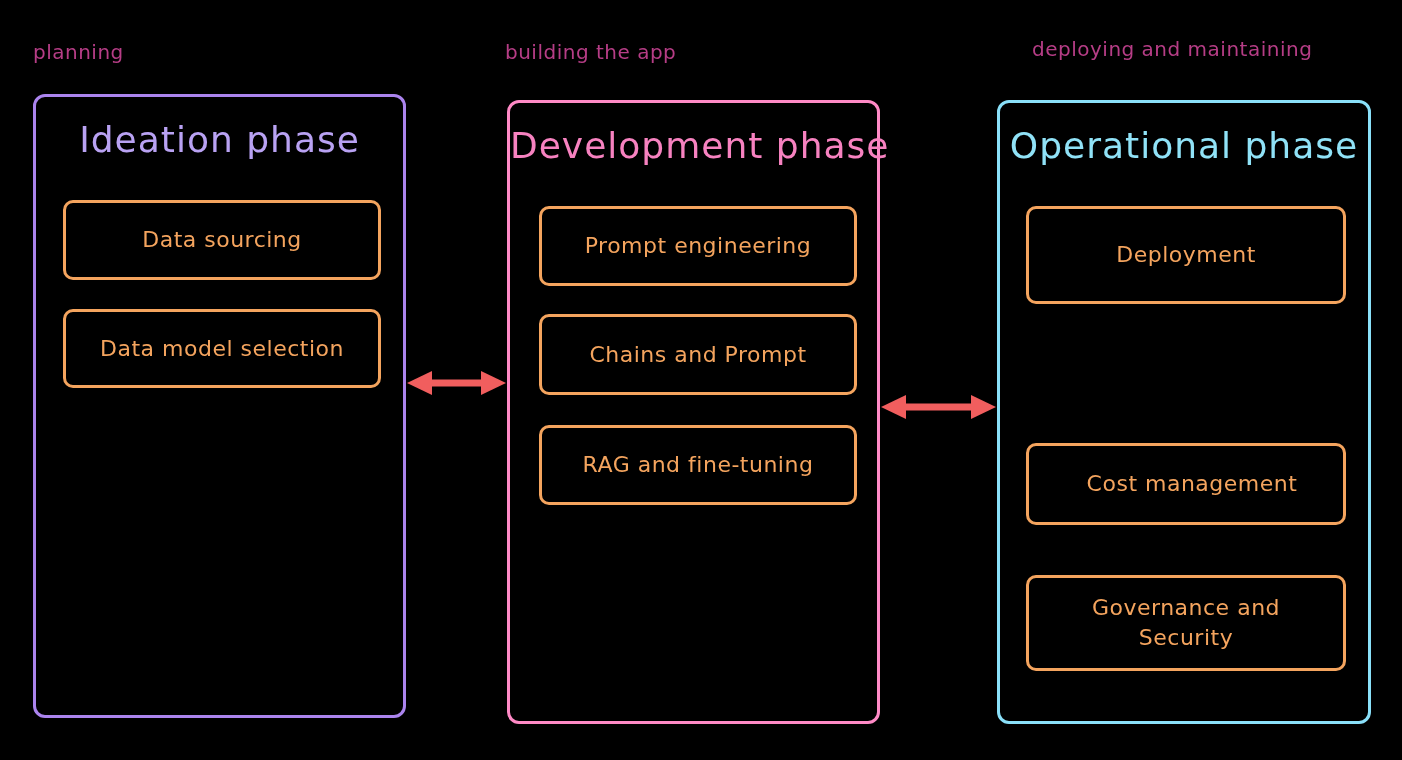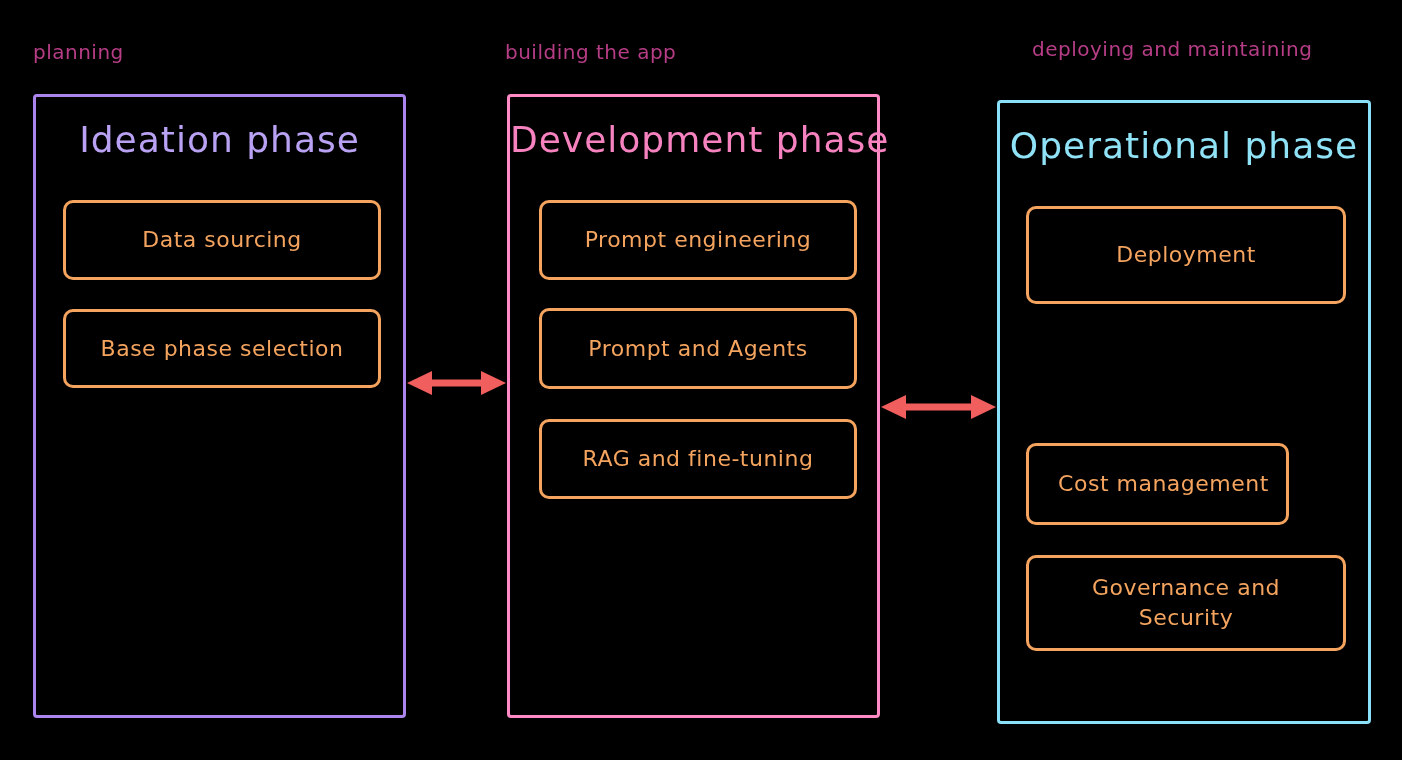--- a/index.html
+++ b/index.html
@@ -19,21 +19,21 @@
     position: absolute;
     font-size: 20px;
     font-weight: 500;
     letter-spacing: 0.5px;
     color: var(--label, #b63d86);
     white-space: nowrap;
   }
   .phase-box {
     position: absolute;
     border: 3px solid var(--accent);
-    border-radius: 4px;
+    border-radius: 12px;
     box-sizing: border-box;
   }
   .phase-title {
     margin: 0;
     position: absolute;
     top: 22px;
     left: 0;
     width: 100%;
     text-align: center;
     font-size: 36px;
@@ -69,35 +69,35 @@
 
 <div class="canvas" style="--bg: #000000;">
 
   <div class="stage-label" style="left: 33px; top: 40px; --label: #b63d86;">planning</div>
   <div class="stage-label" style="left: 505px; top: 40px; --label: #b63d86;">building the app</div>
   <div class="stage-label" style="left: 996px; top: 37px; margin-left: 36px; --label: #b63d86;">deploying and maintaining</div>
 
   <section class="phase-box" style="left: 33px; top: 94px; width: 373px; height: 624px; --accent: #ab84ee;">
     <h2 class="phase-title" style="--title: #b9a2f3;">Ideation phase</h2>
     <div class="item-box" style="left: 27px; top: 103px; width: 318px; height: 80px; text-align: right; --item: #f4a45e;">Data sourcing</div>
-    <div class="item-box" style="left: 27px; top: 212px; width: 318px; height: 79px; --item: #f4a45e;">Base phase selection</div>
+    <div class="item-box" style="left: 27px; top: 212px; width: 318px; height: 79px; --item: #f4a45e;">Data model selection</div>
   </section>
 
-  <section class="phase-box" style="left: 507px; top: 94px; width: 373px; height: 624px; --accent: #ff8ac6;">
+  <section class="phase-box" style="left: 507px; top: 100px; width: 373px; height: 624px; --accent: #ff8ac6;">
     <h2 class="phase-title" style="--title: #f782c0;">Development phase</h2>
     <div class="item-box" style="left: 29px; top: 103px; width: 318px; height: 80px; --item: #f4a45e;">Prompt engineering</div>
-    <div class="item-box" style="left: 29px; top: 211px; width: 318px; height: 81px; --item: #f4a45e;">Prompt and Agents</div>
+    <div class="item-box" style="left: 29px; top: 211px; width: 318px; height: 81px; --item: #f4a45e;">Chains and Prompt</div>
     <div class="item-box" style="left: 29px; top: 322px; width: 318px; height: 80px; --item: #f4a45e;">RAG and fine-tuning</div>
   </section>
 
   <section class="phase-box" style="left: 997px; top: 100px; width: 374px; height: 624px; --accent: #8ae0f9;">
     <h2 class="phase-title" style="--title: #90e2f7;">Operational phase</h2>
     <div class="item-box" style="left: 26px; top: 103px; width: 320px; height: 98px; --item: #f4a45e;">Deployment</div>
-    <div class="item-box" style="left: 26px; top: 340px; width: 263px; height: 82px; padding-left: 26px; --item: #f4a45e;">Cost management</div>
-    <div class="item-box" style="left: 26px; top: 452px; width: 320px; height: 96px; --item: #f4a45e;">Governance and Security</div>
+    <div class="item-box" style="left: 26px; top: 340px; width: 320px; height: 82px; padding-left: 26px; --item: #f4a45e;">Cost management</div>
+    <div class="item-box" style="left: 26px; top: 472px; width: 320px; height: 96px; --item: #f4a45e;">Governance and Security</div>
   </section>
 
   <svg class="arrow" style="left: 406px; top: 367px; --arrow: #f15e5e;" width="101" height="32" viewBox="0 0 101 32">
     <line x1="20" y1="16" x2="81" y2="16" stroke="currentColor" stroke-width="7"></line>
     <polygon points="1,16 26,4 26,28" fill="currentColor"></polygon>
     <polygon points="100,16 75,4 75,28" fill="currentColor"></polygon>
   </svg>
 
   <svg class="arrow" style="left: 880px; top: 391px; --arrow: #f15e5e;" width="117" height="32" viewBox="0 0 117 32">
     <line x1="22" y1="16" x2="95" y2="16" stroke="currentColor" stroke-width="7"></line>

